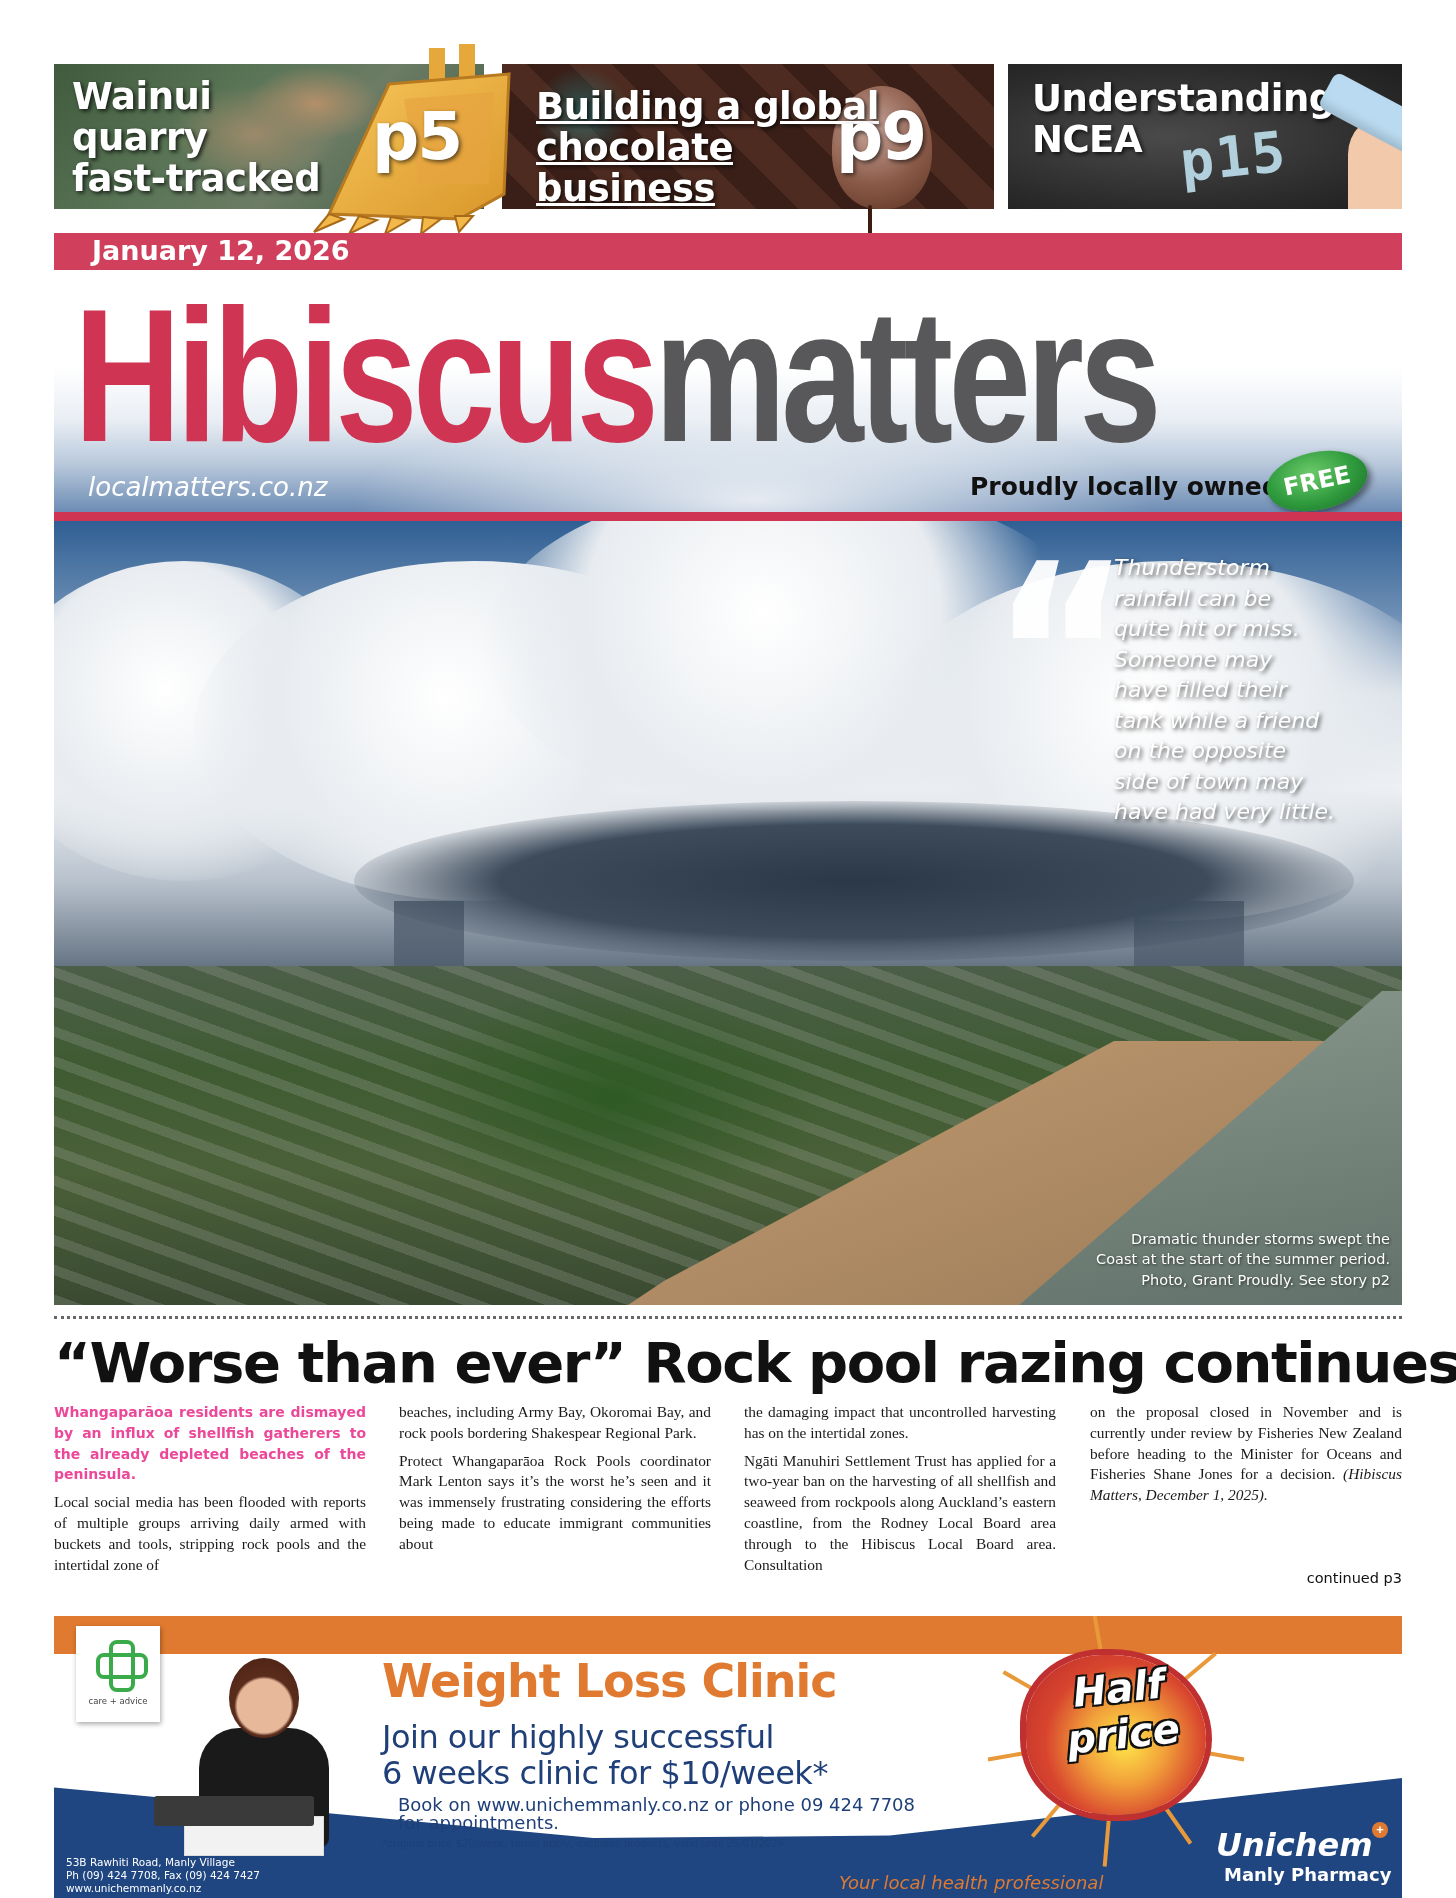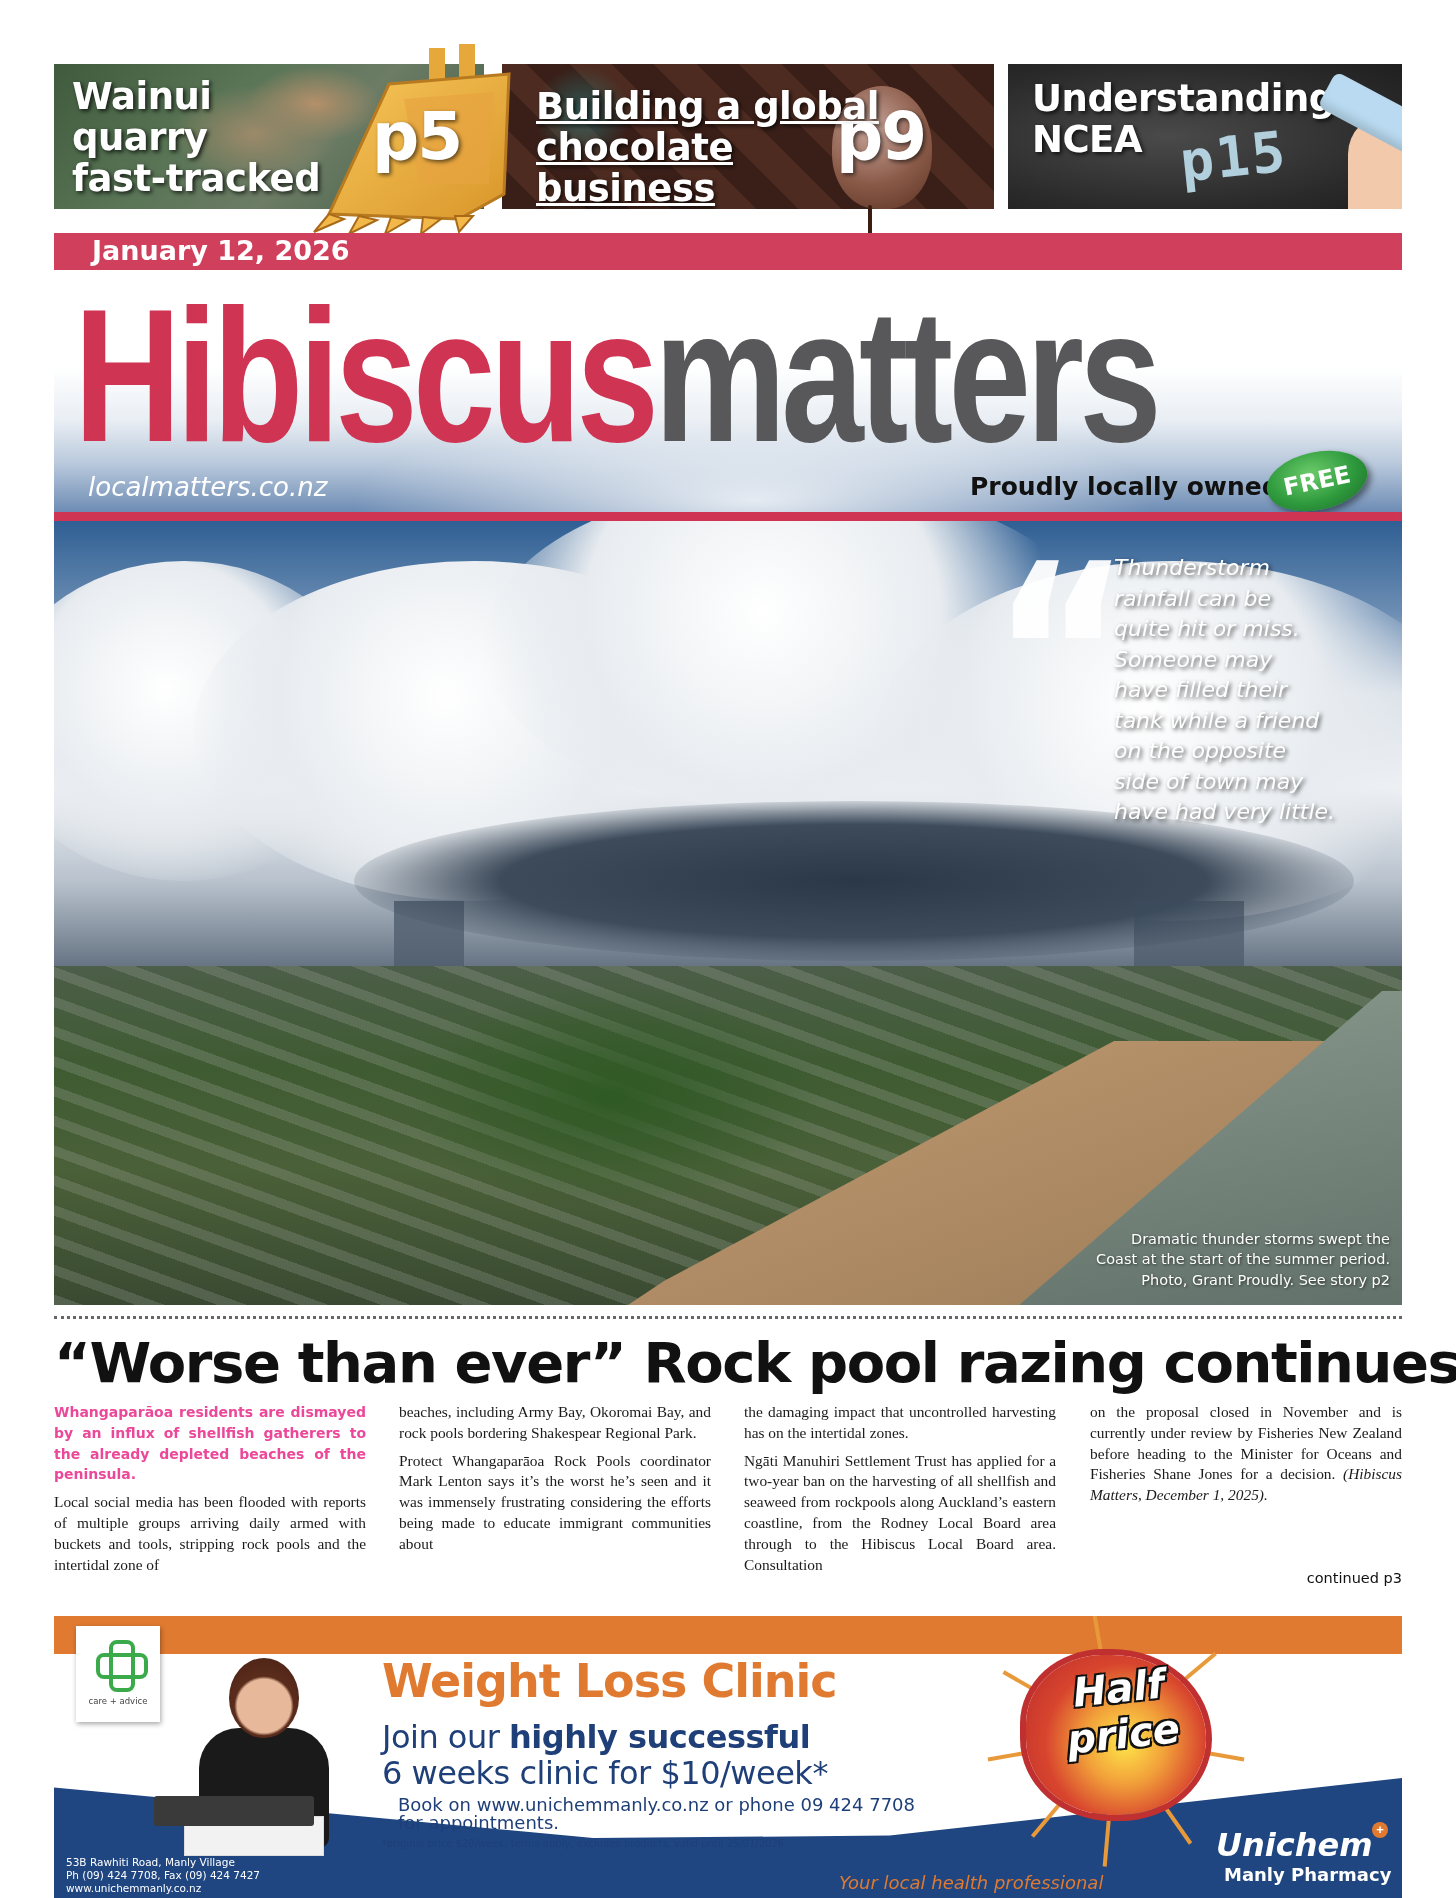--- a/index.html
+++ b/index.html
@@ -117,21 +117,21 @@
   .care-label { margin-top: 12px; font-size: 8.5px; color: #444; font-family: "DejaVu Sans", sans-serif; }
   .woman { position: absolute; left: 130px; top: 42px; width: 160px; height: 200px; }
   .woman-head { position: absolute; left: 45px; top: 0; width: 70px; height: 80px; border-radius: 50%; background: radial-gradient(circle at 50% 60%, #e8b89a 0%, #e8b89a 45%, #5a2c1c 50%, #4a2214 100%); }
   .woman-body { position: absolute; left: 15px; top: 70px; width: 130px; height: 120px; background: #1a1a1a; border-radius: 40px 40px 10px 10px; }
   .scale { position: absolute; left: 100px; top: 180px; width: 160px; height: 30px; background: #3a3a3a; border-radius: 3px; }
   .scale-base { position: absolute; left: 130px; top: 200px; width: 140px; height: 40px; background: #f2f2f2; border: 1px solid #ddd; }
   .ad-title { position: absolute; left: 328px; top: 38px; color: #e07a30; font-weight: 700; font-size: 46px; font-family: "DejaVu Sans", sans-serif; letter-spacing: -1px; }
   .ad-line1, .ad-line2 { position: absolute; left: 328px; color: #1f3f78; font-size: 32px; font-family: "DejaVu Sans", sans-serif; letter-spacing: -0.5px; white-space: nowrap; }
   .ad-line1 { top: 102px; }
   .ad-line2 { top: 138px; }
-  .ad-line1 b { font-weight: 700; margin-top: 16px; }
+  .ad-line1 b { font-weight: 400; margin-top: 16px; }
   .ad-book { position: absolute; left: 344px; top: 180px; color: #1f3f78; font-size: 18px; line-height: 18px; font-family: "DejaVu Sans", sans-serif; white-space: nowrap; }
   .ad-fine { position: absolute; left: 328px; top: 222px; color: #1f3f78; font-size: 10px; font-family: "DejaVu Sans", sans-serif; white-space: nowrap; }
   .ad-address { position: absolute; left: 12px; top: 240px; color: #fff; font-size: 10.5px; line-height: 13px; font-family: "DejaVu Sans", sans-serif; }
   .ad-address span { display: block; }
   .ad-tagline { position: absolute; left: 785px; top: 256px; color: #e07a30; font-style: italic; font-size: 18px; font-family: "DejaVu Sans", sans-serif; }
   .burst { position: absolute; left: 942px; top: 14px; width: 240px; height: 230px; }
   .burst-cloud { position: absolute; left: 30px; top: 25px; width: 180px; height: 160px; border-radius: 45% 55% 50% 50%;
     background: radial-gradient(circle at 55% 55%, #ffe64a 0%, #f2a23a 30%, #d8452e 60%, #b8282a 100%);
     box-shadow: 0 0 0 6px #c03030; }
   .ray { position: absolute; left: 120px; top: 105px; width: 130px; height: 4px; background: #e89a3a; transform-origin: 0 50%; }

